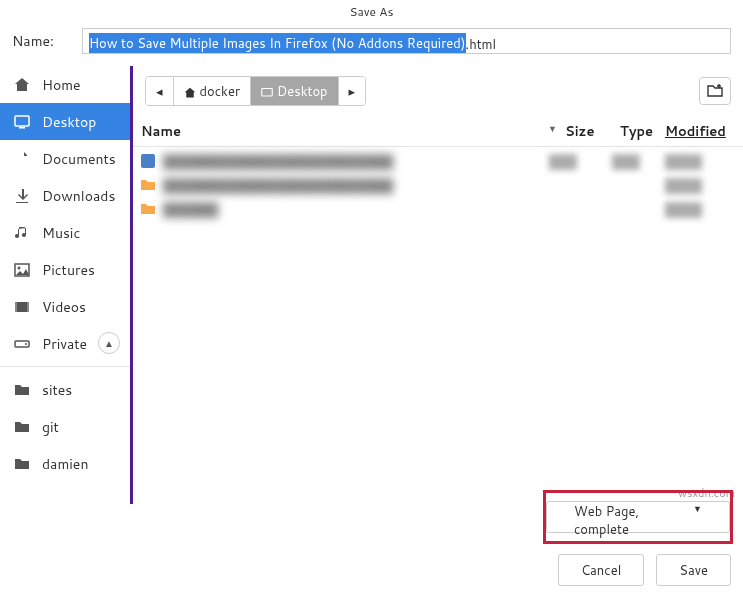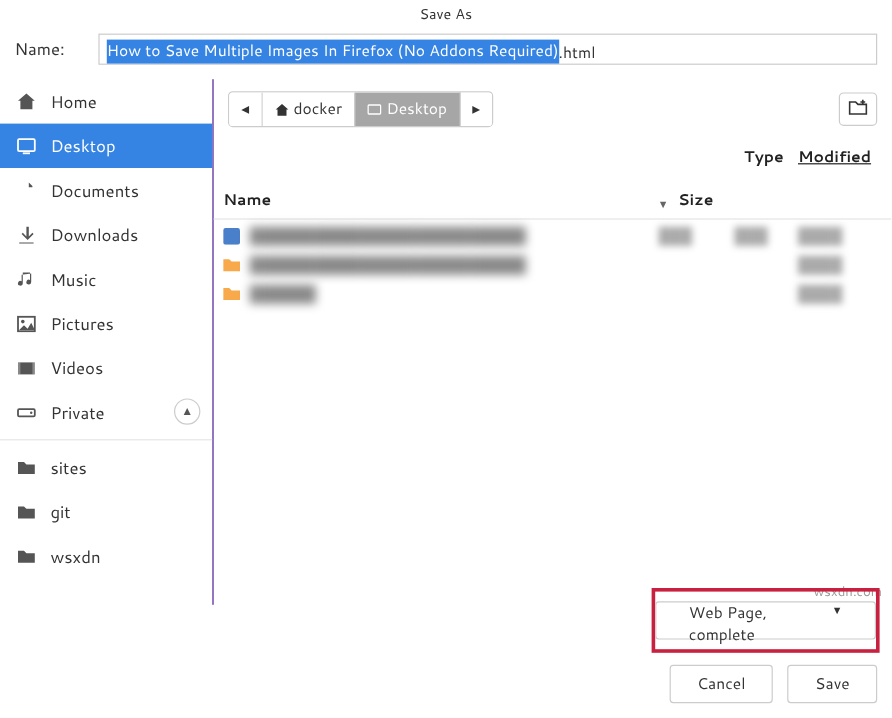--- a/index.html
+++ b/index.html
@@ -3,37 +3,37 @@
 <meta charset="utf-8">
 <style>
   * { box-sizing: border-box; margin: 0; padding: 0; font-family: -apple-system, "Segoe UI", Cantarell, sans-serif; }
   body { background: #fff; width: 743px; height: 598px; overflow: hidden; position: relative; }
   .titlebar { height: 20px; text-align: center; font-size: 12px; color: #333; padding-top: 3px; }
   .name-row { display: flex; align-items: center; padding: 8px 12px 12px 12px; gap: 28px; }
   .name-label { font-size: 14px; color: #333; }
   .name-field { flex: 1; height: 26px; border: 1px solid #ccc; display: flex; align-items: flex-end; padding: 0 6px; font-size: 13px; color: #333; }
   .name-sel { background: #3584e4; color: #fff; padding: 1px 0; }
   .split { display: flex; height: 438px; }
-  .sidebar { width: 178px; border-right: 1px solid #4c1d95; overflow: hidden; }
+  .sidebar { width: 133px; border-right: 3px solid #4c1d95; overflow: hidden; }
   .side-item { display: flex; align-items: center; height: 37px; padding: 0 14px; gap: 12px; color: #333; font-size: 14px; cursor: pointer; position: relative; }
   .side-item.active { background: #3584e4; color: #fff; }
   .side-item .icon { width: 16px; height: 16px; color: #555; flex-shrink: 0; }
   .side-item.active .icon { color: #fff; }
   .divider { height: 1px; background: #e5e5e5; margin: 4px 0; }
   .eject { width: 22px; height: 22px; border-radius: 50%; border: 1px solid #ccc; display: flex; align-items: center; justify-content: center; position: absolute; right: 10px; top: 7px; font-size: 10px; color: #555; }
   .main { flex: 1; display: flex; flex-direction: column; }
   .pathbar { display: flex; align-items: center; padding: 10px 12px; gap: 0; }
   .pathgroup { display: flex; border: 1px solid #ccc; border-radius: 4px; overflow: hidden; }
   .pathbtn { height: 28px; padding: 0 10px; display: flex; align-items: center; gap: 4px; font-size: 13px; color: #333; border-right: 1px solid #ccc; background: #fff; cursor: pointer; }
   .pathbtn:last-child { border-right: none; }
   .pathbtn.active { background: #a6a6a6; color: #fff; }
   .newfolder { margin-left: auto; width: 32px; height: 28px; border: 1px solid #ccc; border-radius: 4px; display: flex; align-items: center; justify-content: center; cursor: pointer; }
   .cols { display: flex; font-size: 13px; color: #222; border-bottom: 1px solid #e5e5e5; padding: 6px 8px 6px 8px; }
-  .col-name { flex: 1; font-weight: bold; display: flex; align-items: flex-end; gap: 4px; }
-  .col-size { width: 55px; font-weight: bold; margin-top: 36px; }
+  .col-name { flex: 1; font-weight: bold; display: flex; align-items: flex-start; gap: 4px; }
+  .col-size { width: 55px; font-weight: bold; }
   .col-type { width: 45px; font-weight: bold; }
   .col-mod { width: 70px; font-weight: bold; text-decoration: underline; }
   .sort-arrow { font-size: 9px; color: #666; margin-right: 8px; }
   .files { padding: 2px 0; }
   .filerow { display: flex; align-items: center; height: 24px; padding: 0 8px; font-size: 13px; gap: 8px; }
   .filerow .fname { flex: 1; filter: blur(4px); color: #888; white-space: nowrap; overflow: hidden; }
   .filerow .fcol { width: 55px; filter: blur(3px); color: #aaa; }
   .filerow .fcol2 { width: 45px; filter: blur(3px); color: #aaa; }
   .filerow .fcol3 { width: 70px; filter: blur(3px); color: #aaa; }
   .fileicon { width: 14px; height: 14px; flex-shrink: 0; }
@@ -124,21 +124,21 @@
     <div class="side-item">
       <span class="icon"><svg viewBox="0 0 16 16">
             <path fill="currentColor" d="M1 3h5l2 2h7v8H1z"></path>
           </svg></span>
       <span>git</span>
     </div>
     <div class="side-item">
       <span class="icon"><svg viewBox="0 0 16 16">
             <path fill="currentColor" d="M1 3h5l2 2h7v8H1z"></path>
           </svg></span>
-      <span>wsxdn</span>
+      <span>damien</span>
     </div>
   </div>
 
   <div class="main">
     <div class="pathbar">
       <div class="pathgroup">
         <div class="pathbtn">◂</div>
         <div class="pathbtn">
           <span style="width:12px;height:12px;display:inline-block"><svg viewBox="0 0 16 16">
                 <path fill="#333" d="M8 1l7 6h-2v7H3V7H1z"></path>

